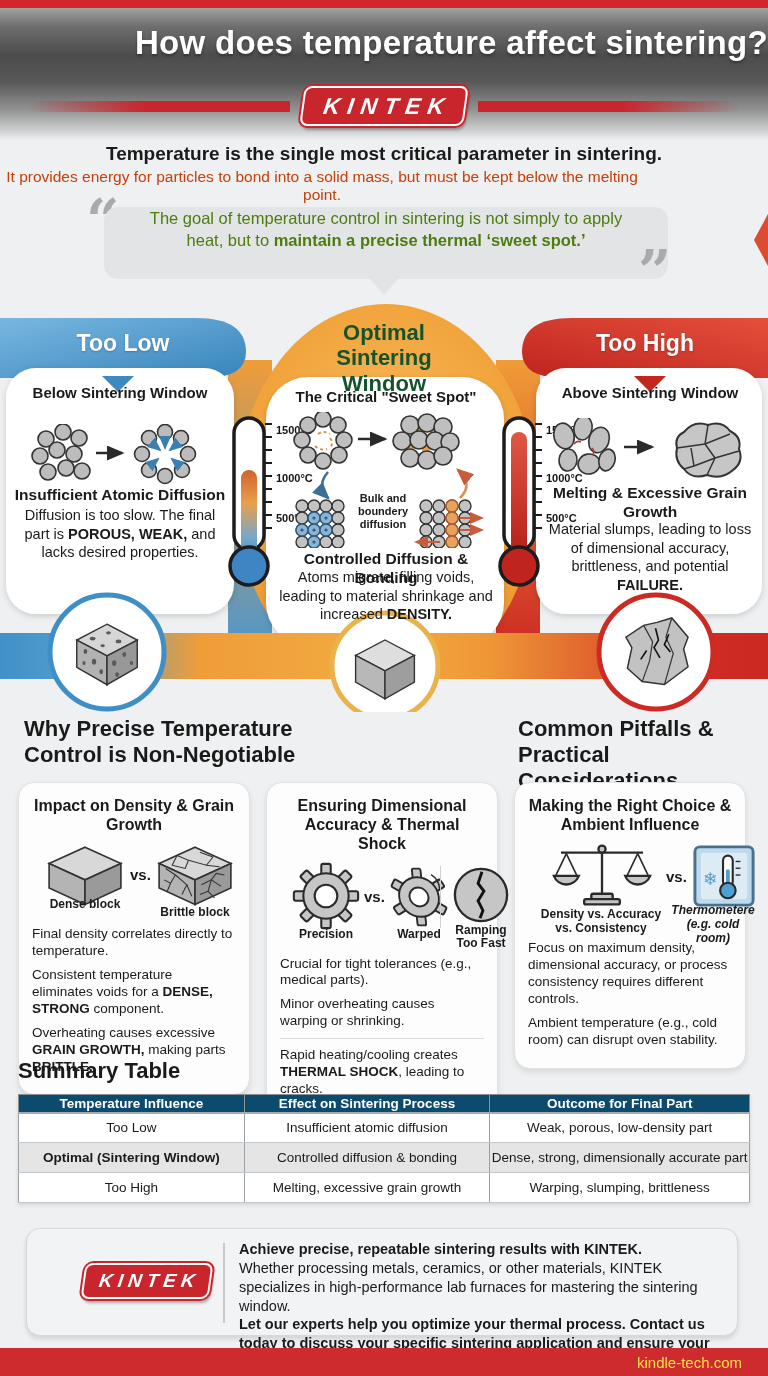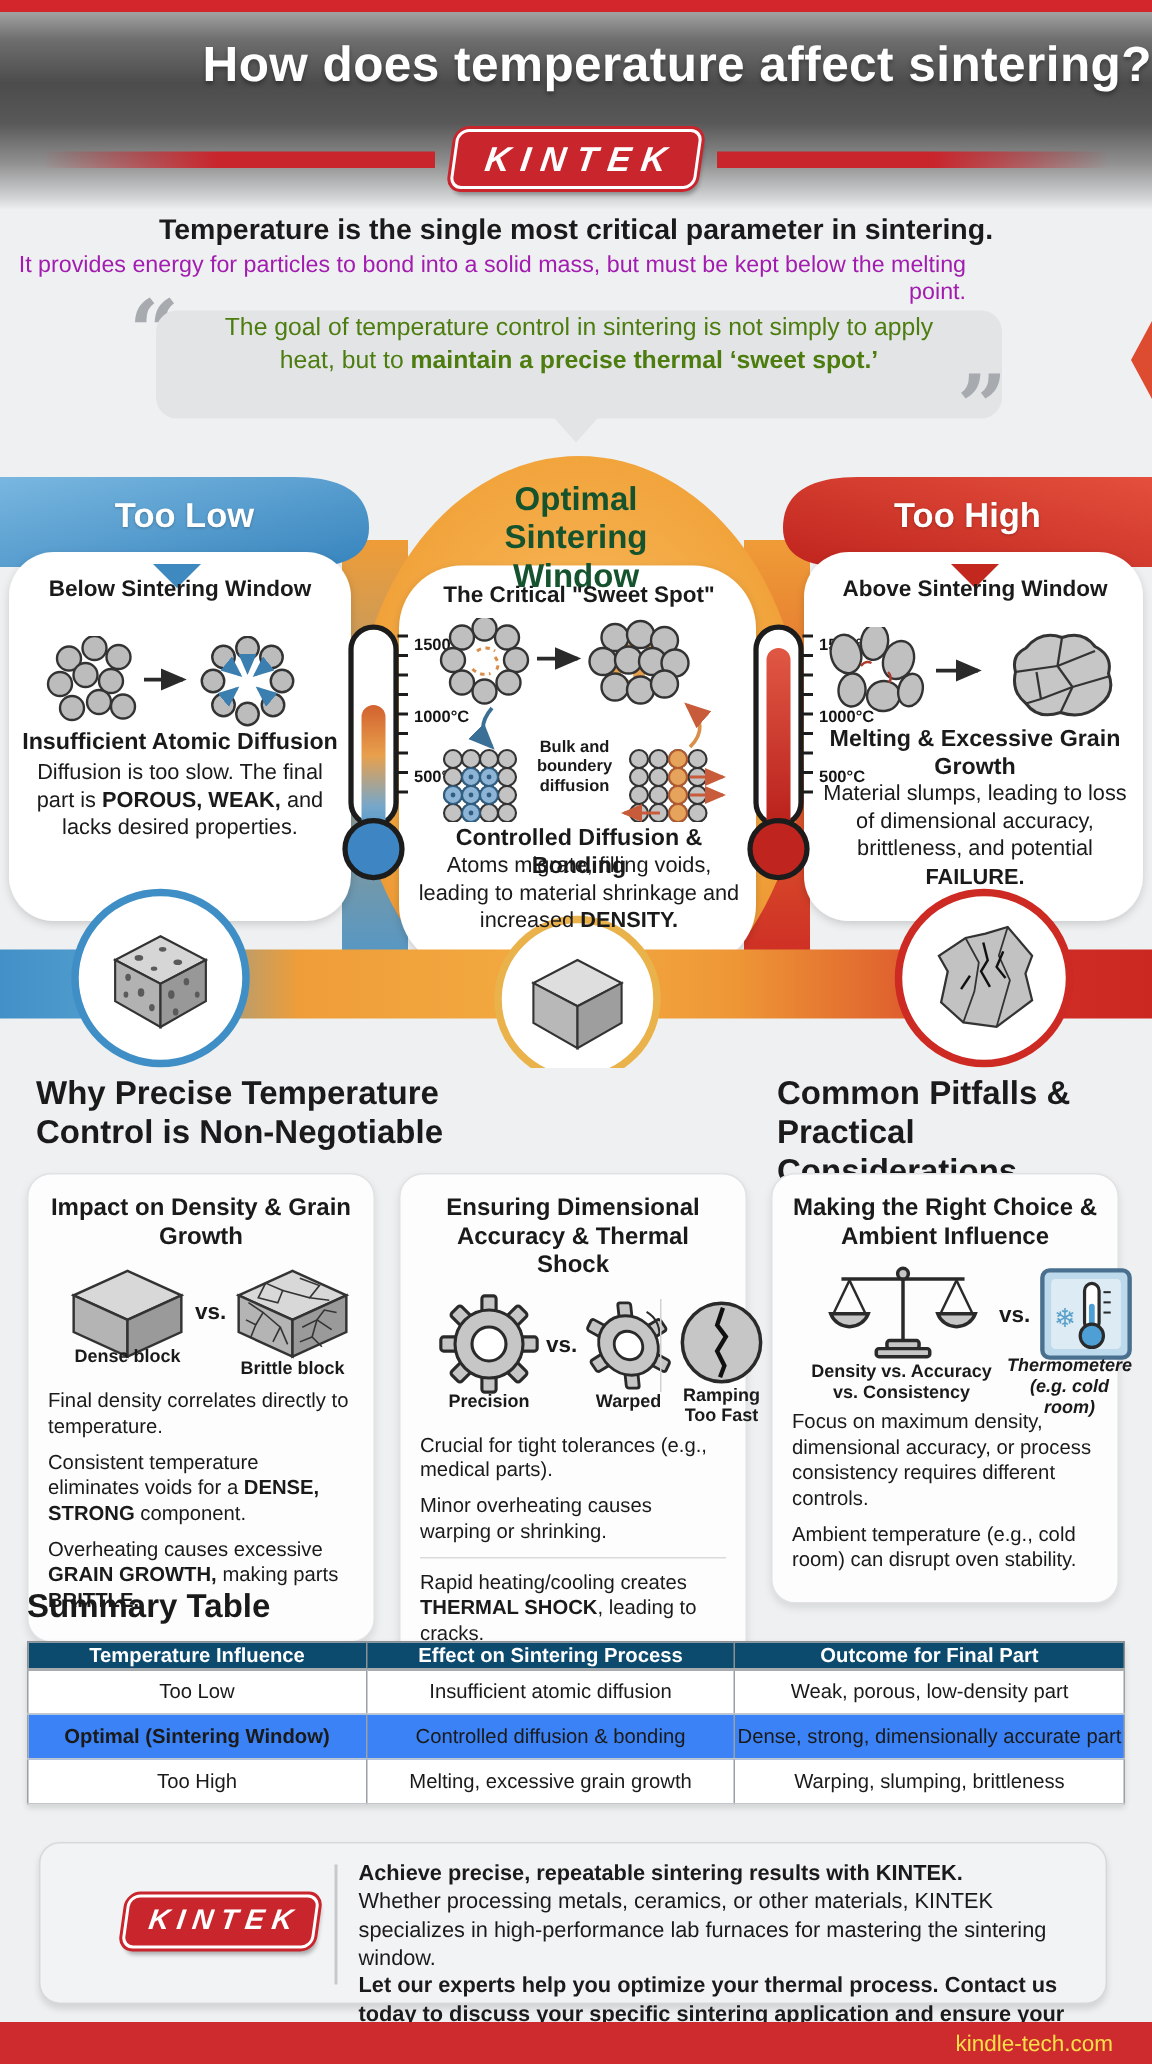--- a/index.html
+++ b/index.html
@@ -31,21 +31,21 @@
     box-shadow:0 0 0 2px #c9252c, 2px 4px 3px rgba(0,0,0,.3);
     transform:skewX(-8deg);
     display:flex; align-items:center; justify-content:center;
     color:#ffffff; font-style:italic; font-weight:700;
   }
   .kintek-logo.big { left:302px; top:2px; width:164px; height:40px; font-size:23px; letter-spacing:7px; padding-left:7px; }
   .kintek-logo.small { left:56px; top:34px; width:128px; height:36px; font-size:19px; letter-spacing:5px; padding-left:5px; }
 
   
   .intro-bold { left:0; top:143px; width:768px; text-align:center; font-size:19px; font-weight:700; }
-  .intro-text { left:0; top:168px; width:644px; text-align:right; font-size:15.5px; color:#a21caf; }
+  .intro-text { left:0; top:168px; width:644px; text-align:center; font-size:15.5px; color:#c2410c; }
 
   
   .quote-box {
     left:104px; top:207px; width:564px; height:72px; background:#e2e4e6; border-radius:14px;
     display:flex; justify-content:center; text-align:center;
     font-size:16.5px; line-height:1.35; padding:0 30px; color:#4d7c0f;
   }
   .quote-tail { left:368px; top:277px; width:0; height:0;
     border-left:16px solid transparent; border-right:16px solid transparent; border-top:18px solid #e2e4e6; }
   .qmark { font-family:"DejaVu Serif",serif; font-weight:700; color:#a7abaf; font-size:58px; line-height:1; }
@@ -101,21 +101,21 @@
 
   
   .summary-title { left:18px; top:1058px; font-weight:700; font-size:22px; }
   .summary-table { left:18px; top:1094px; width:732px; border-collapse:collapse;
     font-size:13.5px; background:#fff; box-shadow:0 2px 4px rgba(0,0,0,.12); }
   .summary-table th {
     background:#0c4a6e; color:#fff; font-weight:700; height:18px;
     border:1px solid #8d9093; border-bottom:2px solid #a9acae;
   }
   .summary-table td { height:30px; text-align:center; border:1px solid #c3c7c9; border-left:1px solid #9aa0a4; border-right:1px solid #9aa0a4; }
-  .summary-table tr.highlight td { background:#3b82f6; }
+  .summary-table tr.highlight td { background:#e5e5e5; }
   .summary-table tr.highlight td:first-child { font-weight:700; }
 
   
   .footer-box {
     left:26px; top:1228px; width:712px; height:108px; background:#f2f3f4;
     border:1px solid #d6d9da; border-radius:14px; box-shadow:0 3px 5px rgba(0,0,0,.12);
   }
   .footer-divider { left:196px; top:14px; width:2px; height:80px; background:#c7cacc; }
   .footer-text { left:212px; top:11px; width:488px; font-size:14.5px; line-height:1.3; }
   .footer-text .fl-bold { font-weight:700; }

